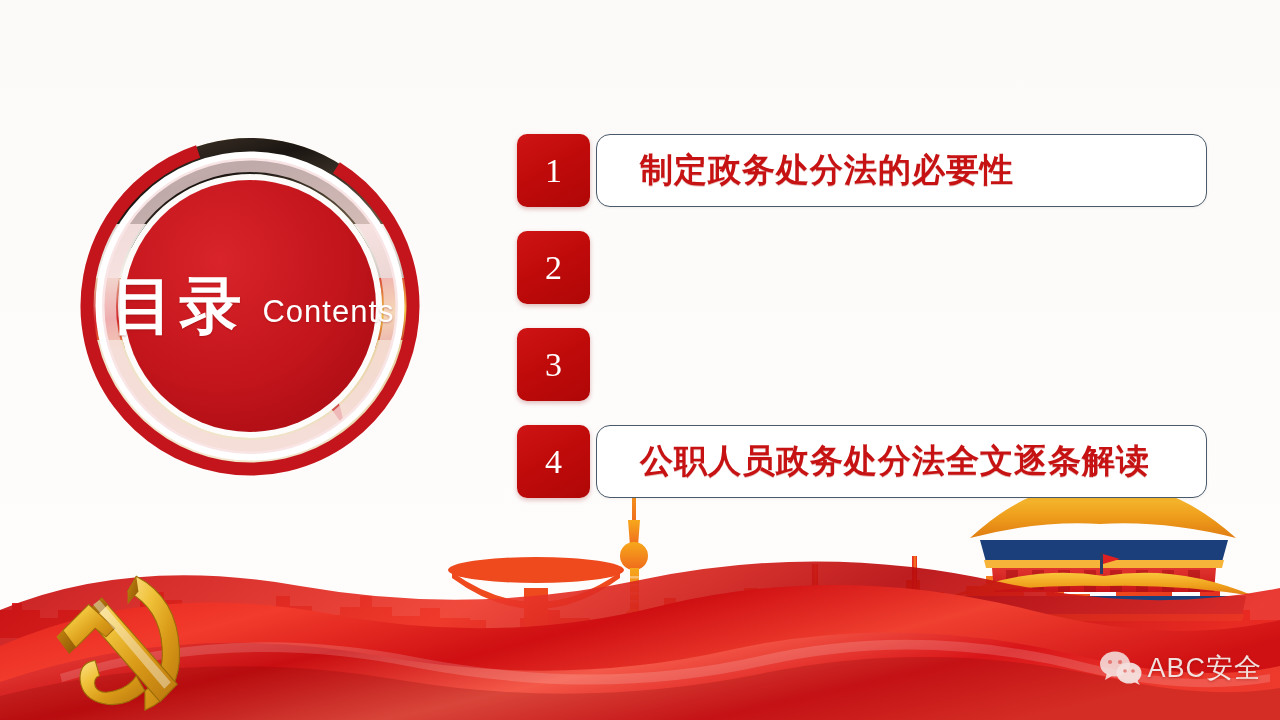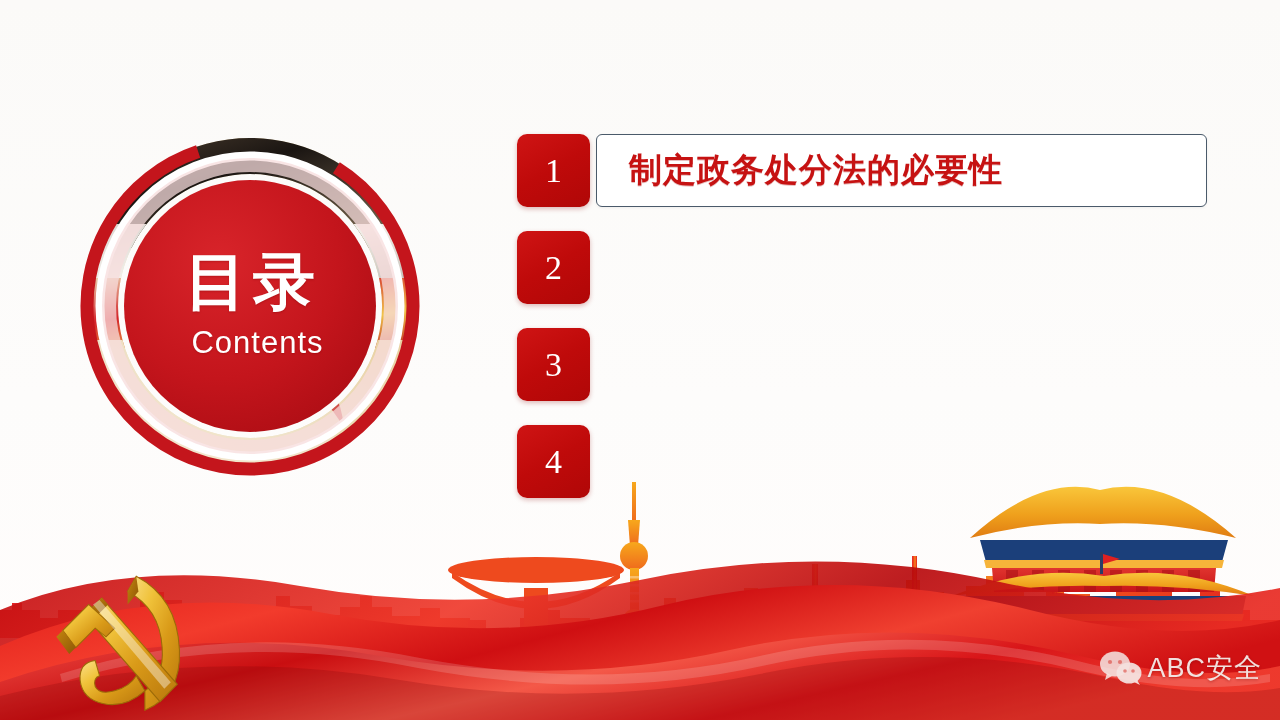--- a/index.html
+++ b/index.html
@@ -22,21 +22,21 @@
   .art-layer{position:absolute;left:0;right:0;bottom:0;height:260px;}
   .art-layer svg{position:absolute;left:0;bottom:0;width:1280px;height:260px;}
 
   
   .toc-badge{
     position:absolute;left:72px;top:128px;width:356px;height:356px;
   }
   .toc-badge svg{position:absolute;inset:0;}
   .badge-text{
     position:absolute;left:0;top:0;width:356px;height:356px;
-    display:flex;flex-direction:column;align-items:center;justify-content:center;
+    display:flex;flex-direction:row;align-items:center;justify-content:center;
     color:#ffffff;text-align:center;pointer-events:none;
   }
   .badge-title{
     font-size:62px;font-weight:bold;letter-spacing:6px;
     line-height:1;text-indent:6px;
     text-shadow:0 1px 2px rgba(120,0,0,.35);
   }
   .badge-sub{
     font-size:31px;letter-spacing:1px;margin-top:12px;font-weight:300;
     text-shadow:0 1px 2px rgba(120,0,0,.3);
@@ -53,24 +53,24 @@
     background:linear-gradient(150deg,#cf1414 0%,#bf0a0a 48%,#b00707 100%);
     box-shadow:0 2px 5px rgba(140,10,10,.28);
     display:flex;align-items:center;justify-content:center;
     color:#fff;font-size:34px;font-weight:400;
     font-family:"Liberation Serif","DejaVu Serif",serif;
   }
   .pill{
     position:absolute;left:79px;top:0;right:0;height:73px;
     background:#ffffff;
     border:1.4px solid #4a5a6a;
-    border-radius:6px;
+    border-radius:14px;
     box-shadow:0 1px 3px rgba(0,0,0,.06);
     display:flex;align-items:center;
-    padding-left:32px;
+    padding-left:43px;
     box-sizing:border-box;
     overflow:hidden;
   }
   .pill-text{
     font-size:33px;font-weight:bold;color:#c61212;
     letter-spacing:1px;white-space:nowrap;
     text-shadow:0 1px 0 rgba(160,0,0,.25);
   }
 
   
@@ -370,20 +370,23 @@
     <div class="toc-row">
       <div class="num-box">2</div>
     </div>
 
     <div class="toc-row">
       <div class="num-box">3</div>
     </div>
 
     <div class="toc-row">
       <div class="num-box">4</div>
+      <div class="pill">
+        <span class="pill-text">公职人员政务处分法全文逐条解读</span>
+      </div>
     </div>
 
   </div>
 
   <div class="watermark">
     <svg width="44" height="34" viewBox="0 0 44 34">
       <ellipse cx="16" cy="13" rx="15" ry="12.5" fill="#f6f0ee" opacity=".88"></ellipse>
       <path d="M8,22 L6,29 L13,25 Z" fill="#f6f0ee" opacity=".88"></path>
       <circle cx="11" cy="11" r="2.1" fill="#d8382f" opacity=".55"></circle>
       <circle cx="21" cy="11" r="2.1" fill="#d8382f" opacity=".55"></circle>

